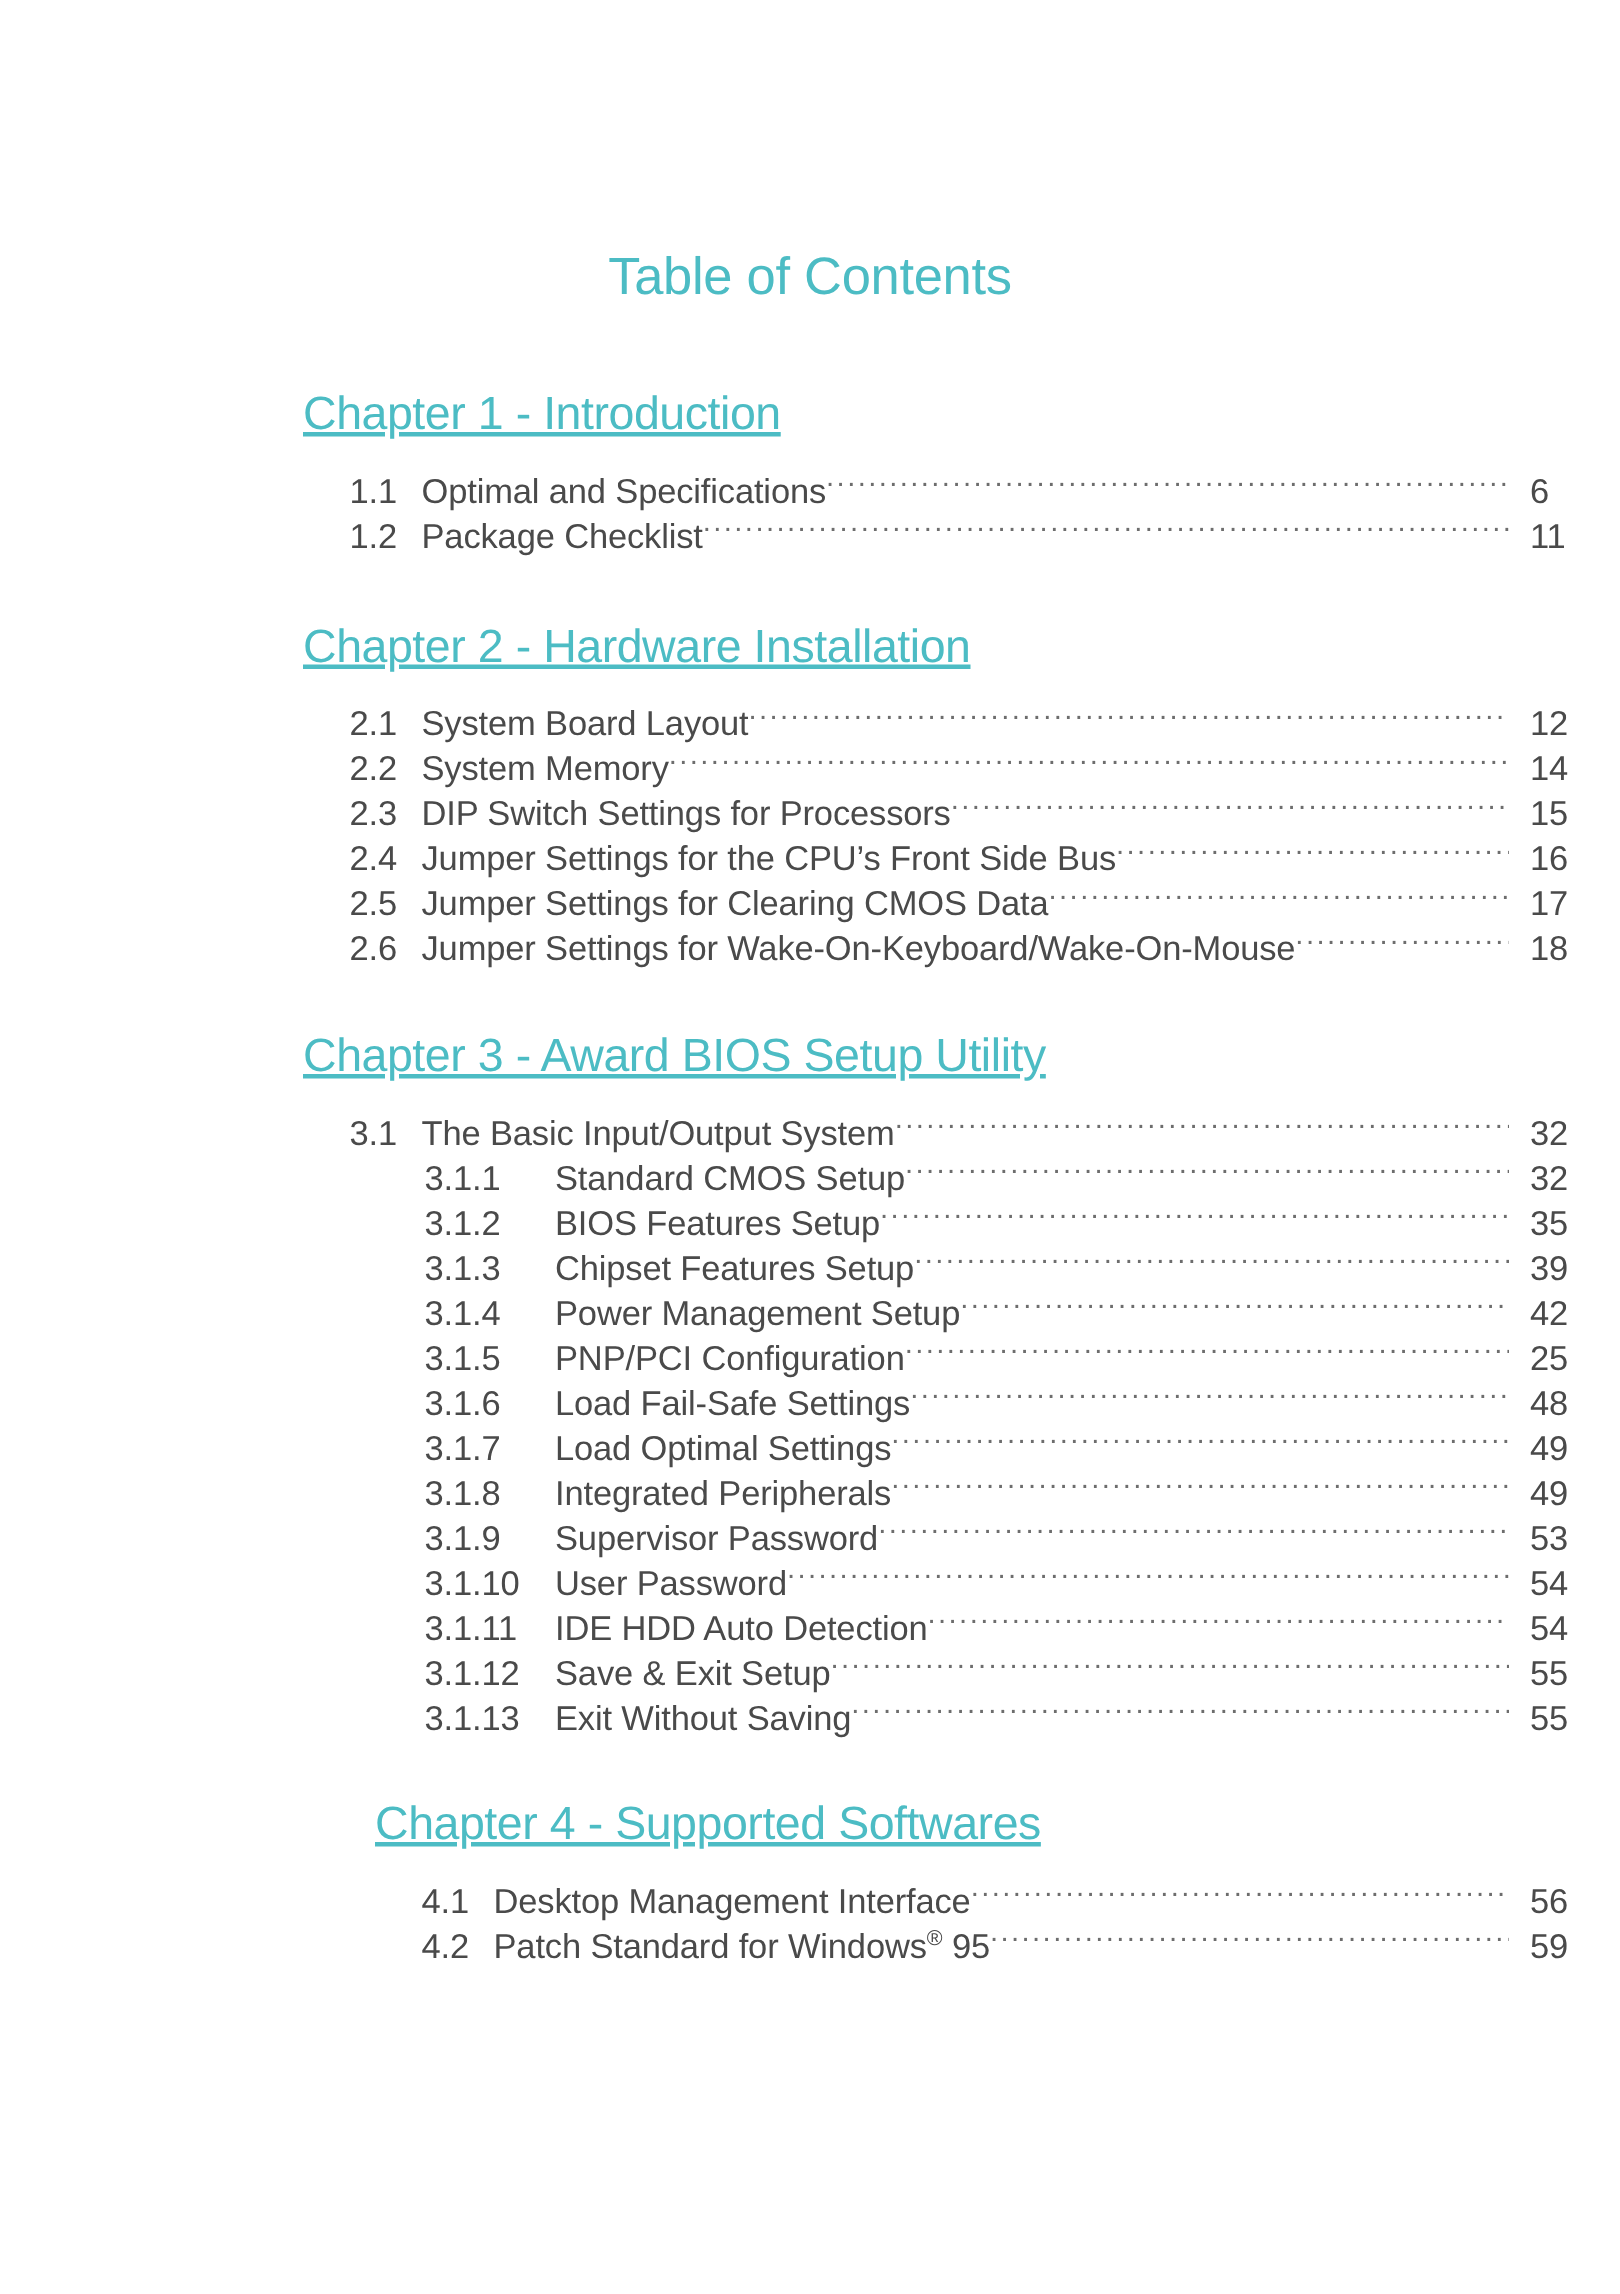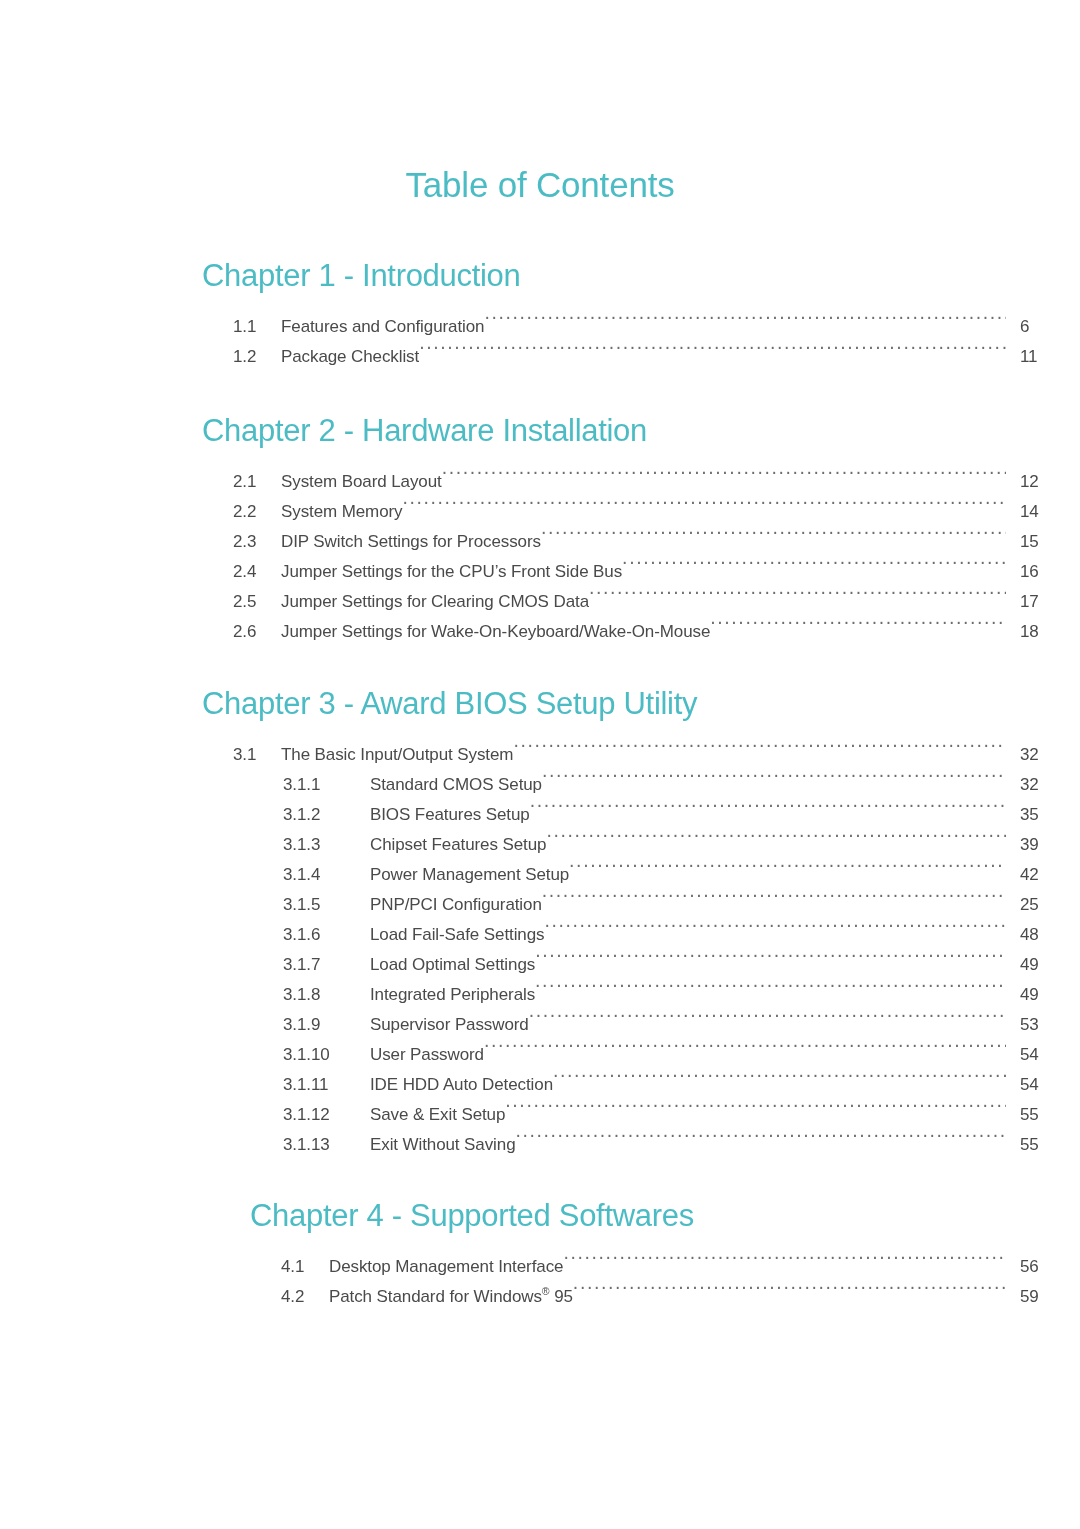--- a/index.html
+++ b/index.html
@@ -36,39 +36,40 @@
 
   
   .chapter-heading {
     color: #4cbcc4;
     font-size: 31px;
     font-weight: 400;
     letter-spacing: -0.3px;
     margin: 0;
     line-height: 1.0;
     padding-left: 202px;
+    text-decoration: underline;
   }
 
   
   .chapter-block { margin: 0; }
   .chapter-1 { padding-top: 58px; }
   .chapter-2 { padding-top: 43px; }
   .chapter-3 { padding-top: 41px; }
   .chapter-4 { padding-top: 40px; padding-left: 48px; }
 
   .entries {
     margin: 0;
     padding-top: 21px;
   }
 
   
   .toc-row {
     display: flex;
     align-items: center;
-    font-size: 17px;
+    font-size: 23px;
     line-height: 30px;
     color: #4a4a4a;
     letter-spacing: -0.1px;
     white-space: nowrap;
   }
 
   
   .toc-row.lvl1 .num {
     width: 48px;
     margin-left: 233px;
@@ -157,21 +158,21 @@
 <div class="page">
 
   <h1 class="doc-title">Table of Contents</h1>
 
   <div id="chapters-container">
       <div class="chapter-block chapter-1">
         <h2 class="chapter-heading">Chapter 1 - Introduction</h2>
         <div class="entries">
           <div class="toc-row lvl1">
             <span class="num">1.1</span>
-            <span class="label">Features and Configuration</span>
+            <span class="label">Optimal and Specifications</span>
             <span class="leader"></span>
             <span class="pageno">6</span>
           </div>
           <div class="toc-row lvl1">
             <span class="num">1.2</span>
             <span class="label">Package Checklist</span>
             <span class="leader"></span>
             <span class="pageno">11</span>
           </div>
         </div>

